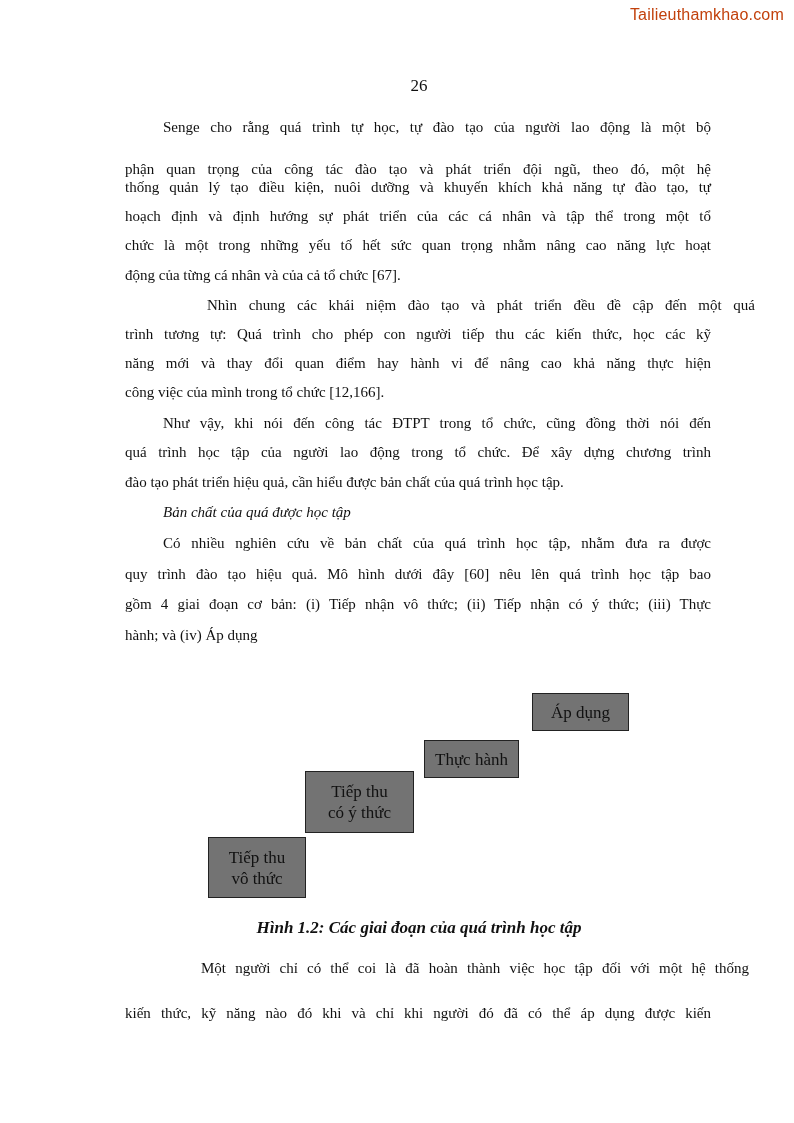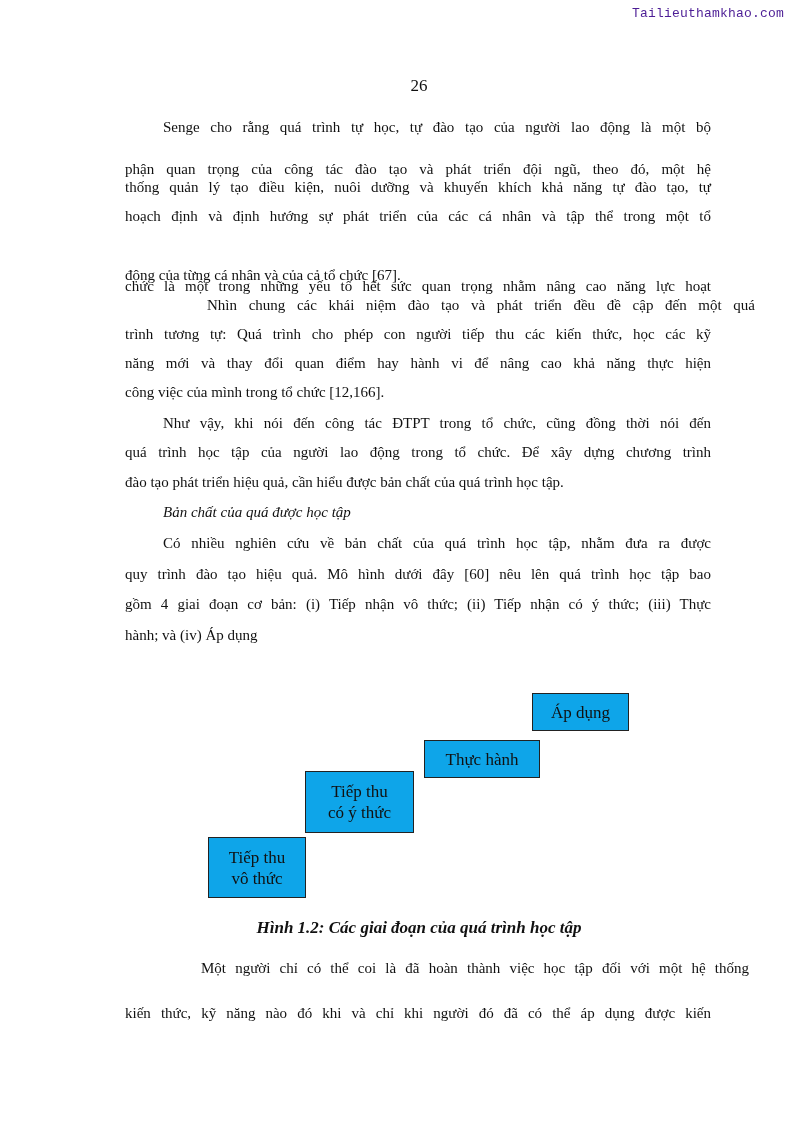--- a/index.html
+++ b/index.html
@@ -1,44 +1,44 @@
 <!DOCTYPE html>
 <html><head>
 <meta charset="utf-8">
 <style>
   html, body { margin: 0; padding: 0; background: #ffffff; }
   body { width: 794px; height: 1123px; position: relative; overflow: hidden;
          font-family: "Liberation Serif", "DejaVu Serif", serif; color: #111; }
   .watermark { position: absolute; top: 6px; right: 10px;
-               font-family: Liberation Mono, monospace;
-               font-size: 13px; color: #4c1d95; letter-spacing: 0.2px; }
+               font-family: Liberation Sans, sans-serif;
+               font-size: 16px; color: #c2410c; letter-spacing: 0.2px; }
   .page-num { position: absolute; top: 76px; left: 0; width: 838px; text-align: center; font-size: 17px; }
   .line { position: absolute; left: 125px; width: 586px; font-size: 15px; line-height: 22px;
           white-space: nowrap; text-align: justify; text-align-last: justify; font-family: Liberation Serif, serif; }
   .line.first { left: 163px; width: 548px; }
   .line.last { text-align-last: left; }
   .italic { font-style: italic; }
   .caption { position: absolute; top: 918px; left: 0; width: 838px; text-align: center;
              font-size: 17px; font-weight: bold; font-style: italic; }
-  .box { position: absolute; border: 1px solid #222; background: #0ea5e9; box-sizing: border-box;
+  .box { position: absolute; border: 1px solid #222; background: #737373; box-sizing: border-box;
          display: flex; align-items: center; justify-content: center; text-align: center;
          font-size: 17px; line-height: 21px; }
 </style>
 </head>
 <body>
 
 <div class="watermark">Tailieuthamkhao.com</div>
 <div class="page-num">26</div>
 
 <div>
   <div class="line first" style="top: 116px; white-space: normal; height: 22px; overflow: visible;">Senge cho rằng quá trình tự học, tự đào tạo của người lao động là một bộ</div>
   <div class="line" style="top: 146px; white-space: normal; height: 22px; overflow: visible; margin-top: 12px;">phận quan trọng của công tác đào tạo và phát triển đội ngũ, theo đó, một hệ</div>
   <div class="line" style="top: 176px; white-space: normal; height: 22px; overflow: visible;">thống quản lý tạo điều kiện, nuôi dưỡng và khuyến khích khả năng tự đào tạo, tự</div>
   <div class="line" style="top: 205px; white-space: normal; height: 22px; overflow: visible;">hoạch định và định hướng sự phát triển của các cá nhân và tập thể trong một tổ</div>
-  <div class="line" style="top: 234px; white-space: normal; height: 22px; overflow: visible; margin-top: 41px;">chức là một trong những yếu tố hết sức quan trọng nhằm nâng cao năng lực hoạt</div>
+  <div class="line" style="top: 234px; white-space: normal; height: 22px; overflow: visible;">chức là một trong những yếu tố hết sức quan trọng nhằm nâng cao năng lực hoạt</div>
   <div class="line last" style="top:264px">động của từng cá nhân và của cả tổ chức [67].</div>
 </div>
 
 <div>
   <div class="line first" style="top: 294px; white-space: normal; height: 22px; overflow: visible; margin-left: 44px;">Nhìn chung các khái niệm đào tạo và phát triển đều đề cập đến một quá</div>
   <div class="line" style="top: 323px; white-space: normal; height: 22px; overflow: visible;">trình tương tự: Quá trình cho phép con người tiếp thu các kiến thức, học các kỹ</div>
   <div class="line" style="top: 352px; white-space: normal; height: 22px; overflow: visible;">năng mới và thay đổi quan điểm hay hành vi để nâng cao khả năng thực hiện</div>
   <div class="line last" style="top:381px">công việc của mình trong tổ chức [12,166].</div>
 </div>
 
@@ -63,21 +63,21 @@
       <div>Tiếp thu</div>
       <div>vô thức</div>
     </div>
   </div>
   <div class="box" style="left:305px; top:771px; width:109px; height:62px;">
     <div>
       <div>Tiếp thu</div>
       <div>có ý thức</div>
     </div>
   </div>
-  <div class="box" style="left:424px; top:740px; width:116px; height:38px;">
+  <div class="box" style="left:424px; top:740px; width:95px; height:38px;">
     <div>Thực hành</div>
   </div>
   <div class="box" style="left:532px; top:693px; width:97px; height:38px;">
     <div>Áp dụng</div>
   </div>
 </div>
 
 <div class="caption">Hình 1.2: Các giai đoạn của quá trình học tập</div>
 
 <div>

